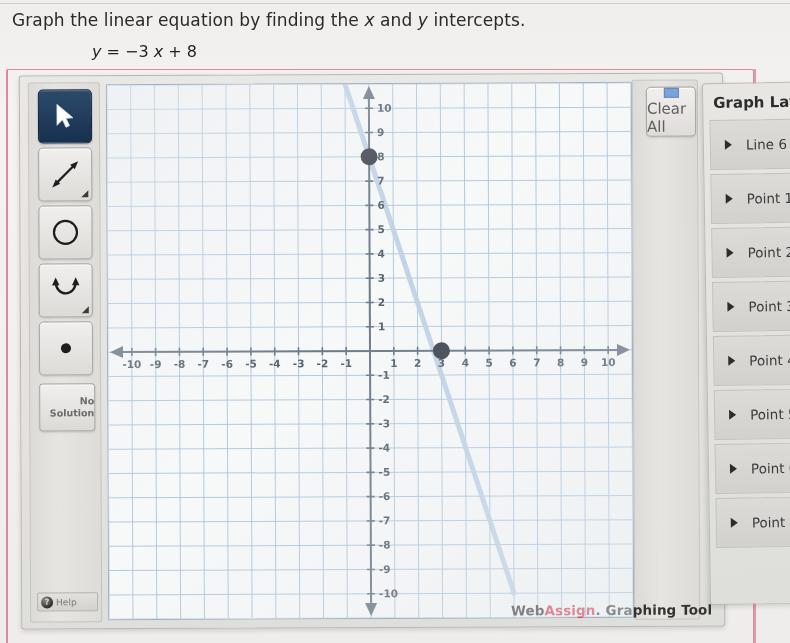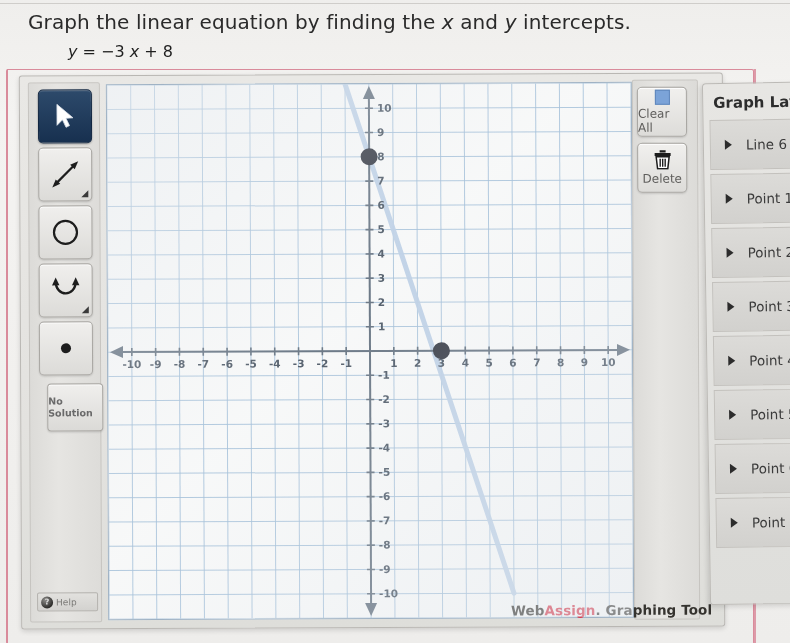--- a/index.html
+++ b/index.html
@@ -16,27 +16,27 @@
     position:absolute;inset:0;
     background:linear-gradient(180deg,#efeeec 0%,#f4f3f1 18%,#f1f0ee 60%,#eeedeb 100%);
   }
   
   .top-hairline{
     position:absolute;left:0;top:3px;width:790px;height:1px;
     background:#c9c7c4;opacity:.85;
   }
   
   .question{
-    position:absolute;left:28px;top:10px;width:700px;
-    font-size:20px;color:#2a2a2a;letter-spacing:.1px;
+    position:absolute;left:12px;top:10px;width:700px;
+    font-size:17px;color:#2a2a2a;letter-spacing:.1px;
     white-space:nowrap;
   }
   .question i{font-style:italic;}
   .equation{
-    position:absolute;left:68px;top:42px;
+    position:absolute;left:92px;top:42px;
     font-size:16px;color:#1f1f1f;
   }
   .equation i{font-style:italic;}
   
   .pink-frame{
     position:absolute;left:6px;top:69px;width:746px;height:574px;
     border:1.4px solid #d98b9b;border-bottom:none;
     border-radius:2px;
     pointer-events:none;
   }
@@ -76,25 +76,25 @@
     background:linear-gradient(180deg,#2d4a6b,#17304f);
     border:1px solid #102540;
     box-shadow:inset 0 1px 0 rgba(255,255,255,.18),0 1px 2px rgba(0,0,0,.3);
   }
   .tool-btn .corner{
     position:absolute;right:3px;bottom:3px;
     width:0;height:0;border-left:7px solid transparent;border-bottom:7px solid #3a3a3a;
   }
   .tool-btn svg{display:block;}
   .nosol{
-    position:absolute;left:17px;width:54px;height:46px;
+    position:absolute;left:9px;width:54px;height:46px;
     background:linear-gradient(180deg,#f0efed,#dbdad7);
     border:1px solid #a9a7a3;border-radius:4px;
     box-shadow:inset 0 1px 0 #fff,0 1px 2px rgba(0,0,0,.15);
-    display:flex;flex-direction:column;align-items:flex-start;justify-content:center;
+    display:flex;flex-direction:column;align-items:flex-end;justify-content:center;
     font-size:9.5px;font-weight:bold;color:#6a6a6a;line-height:12px;text-align:center;
   }
   .help-btn{
     position:absolute;left:6px;bottom:10px;width:56px;height:17px;
     background:linear-gradient(180deg,#e2e1de,#d3d2cf);
     border:1px solid #b4b2ae;border-radius:2px;
     display:flex;align-items:center;gap:3px;padding-left:3px;
     font-size:9px;color:#7b7a77;
   }
   .help-dot{
@@ -118,26 +118,26 @@
   }
   .grid-svg{position:absolute;left:0;top:0;}
 
   
   .right-tools{
     position:absolute;left:612px;top:6px;width:64px;height:538px;
     background:linear-gradient(90deg,#dcdbd8,#e6e5e2 40%,#dcdbd8);
     border:1px solid #c6c4c0;border-radius:2px;
   }
   .rt-btn{
-    position:absolute;left:4px;width:48px;height:48px;
+    position:absolute;left:13px;width:48px;height:48px;
     background:linear-gradient(180deg,#f1f0ee,#dddcd9);
     border:1px solid #a9a7a3;border-radius:5px;
     box-shadow:inset 0 1px 0 #fff,0 1px 2px rgba(0,0,0,.15);
     display:flex;flex-direction:column;align-items:center;justify-content:center;gap:2px;
-    font-size:12px;color:#5f5e5c;
+    font-size:15px;color:#5f5e5c;
   }
   .blue-sq{width:13px;height:13px;background:#7ba3d8;border:1px solid #5f86bb;}
   
   .brand{
     position:absolute;right:12px;bottom:8px;
     font-size:13.5px;font-weight:bold;color:#35332f;
     letter-spacing:.1px;
   }
   .brand .red{color:#d6384b;}
   .brand .tool{font-weight:bold;color:#35332f;}
@@ -385,31 +385,20 @@
           <circle cx="333.45454545454544" cy="267" r="8.5" fill="#2b2f3a"></circle>
         </svg>
     <div class="tint"></div>
   </div>
 
   <div class="right-tools">
     <div class="rt-btn" style="top:6px;">
       <span class="blue-sq"></span>
       <span>Clear All</span>
     </div>
-    <div class="rt-btn" style="top:62px;">
-      <svg width="19" height="20" viewBox="0 0 19 20">
-        <rect x="1.5" y="3.2" width="16" height="3" fill="#1d1d1d"></rect>
-        <rect x="6.5" y="0.6" width="6" height="2.2" fill="#1d1d1d"></rect>
-        <path d="M3 7 L16 7 L14.6 19 L4.4 19 Z" fill="#fff" stroke="#1d1d1d" stroke-width="1.5"></path>
-        <line x1="7" y1="9" x2="7" y2="17" stroke="#1d1d1d" stroke-width="1.4"></line>
-        <line x1="9.5" y1="9" x2="9.5" y2="17" stroke="#1d1d1d" stroke-width="1.4"></line>
-        <line x1="12" y1="9" x2="12" y2="17" stroke="#1d1d1d" stroke-width="1.4"></line>
-      </svg>
-      <span>Delete</span>
-    </div>
   </div>
 
   <div class="brand">
     <span>Web</span><span class="red">Assign</span><span>.</span><span class="tool"> Graphing Tool</span>
   </div>
 
  </div>
 </div>
 
 <div class="layers">

